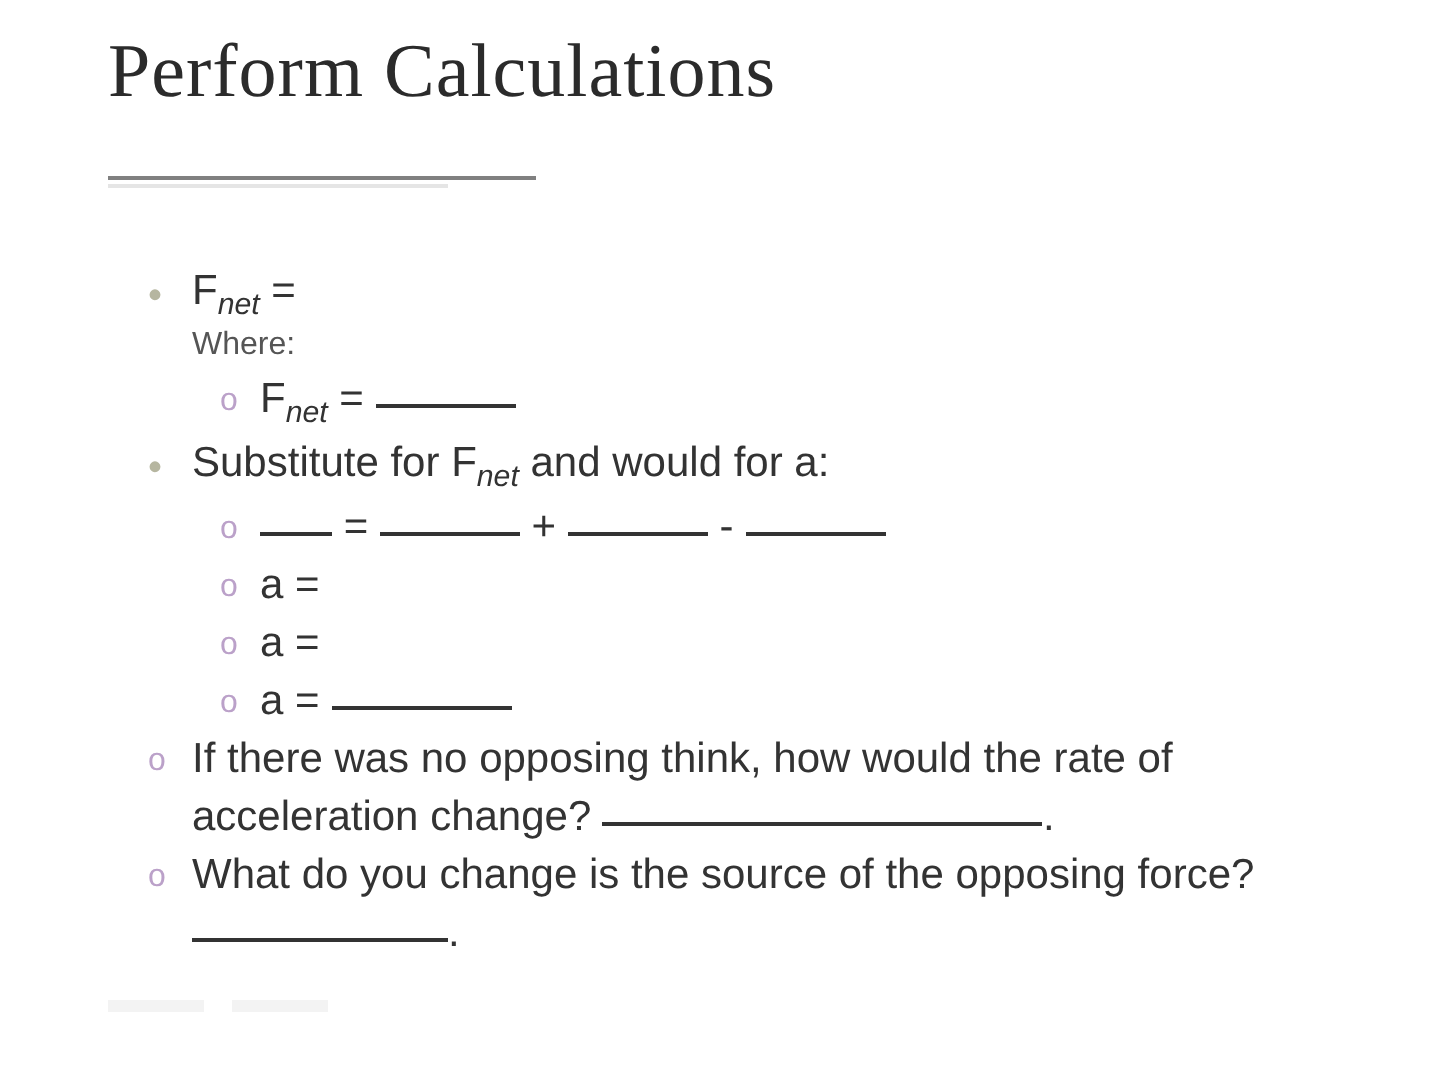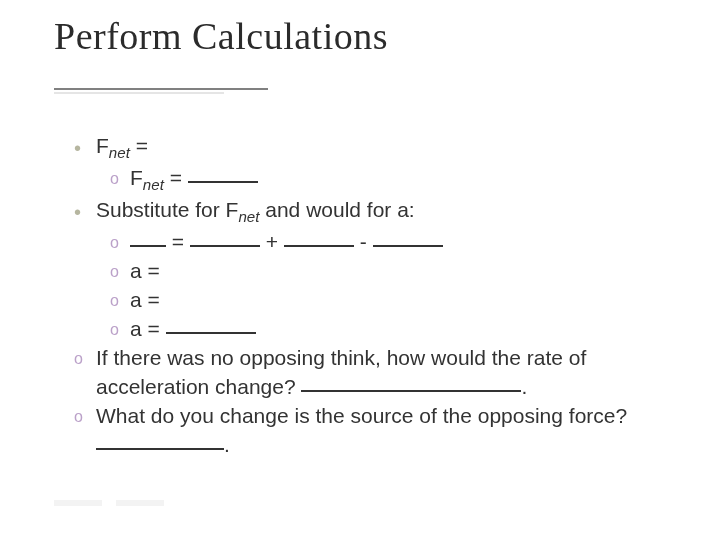--- a/index.html
+++ b/index.html
@@ -140,20 +140,21 @@
 
   <div class="body">
 
     <div class="bullet-row">
       <div class="bullet-dot">•</div>
       <div class="content">
         <span>F</span><sub>net</sub><span> = </span>
       </div>
     </div>
 
+    <div class="where">Where:</div>
 
     <div class="sub-row">
       <div class="sub-mark">o</div>
       <div class="sub-content">
         <span>F</span><sub>net</sub><span> = </span><span class="blank blank-md"></span>
       </div>
     </div>
 
     <div class="bullet-row">
       <div class="bullet-dot">•</div>

